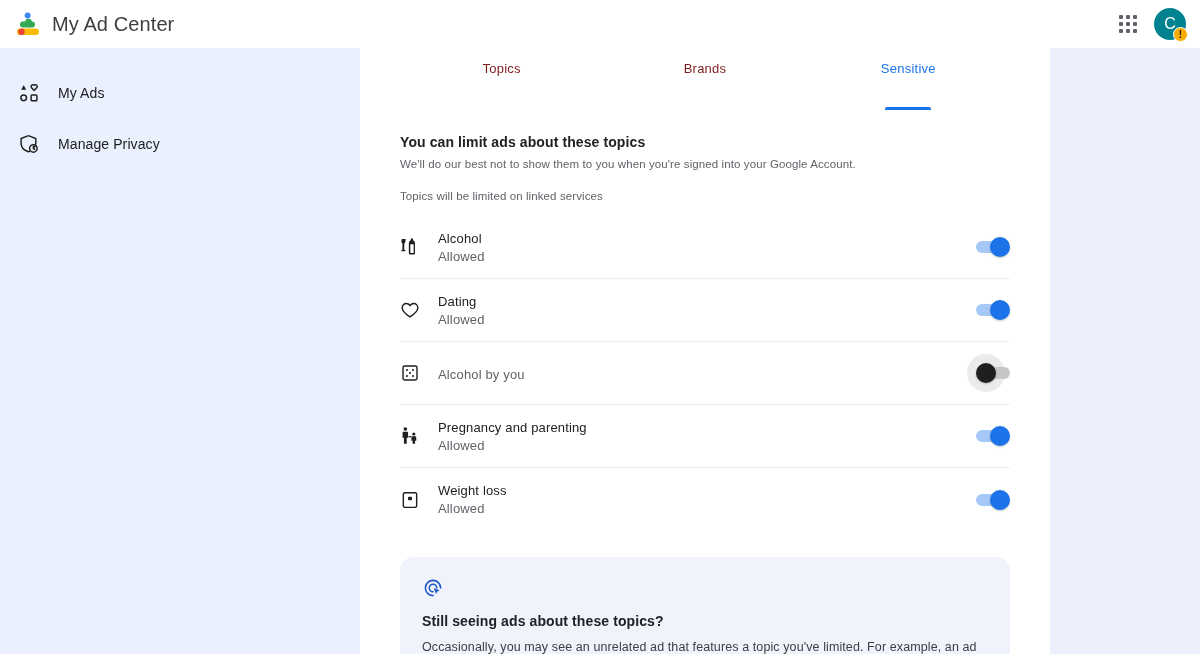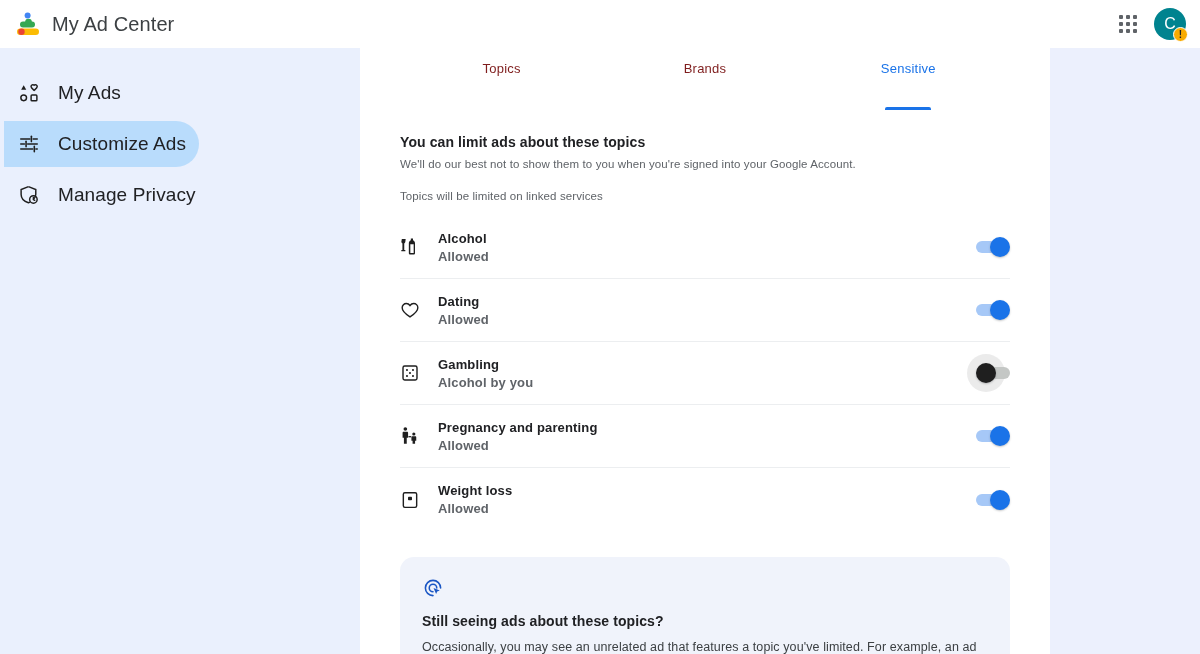--- a/index.html
+++ b/index.html
@@ -137,21 +137,21 @@
     padding: 0 24px 0 14px;
     border-radius: 0 24px 24px 0;
     width: 195px;
     cursor: pointer;
     color: #1f1f1f;
   }
   .nav-item.active {
     background: #b9dcfc;
   }
   .nav-label {
-    font-size: 19px;
+    font-size: 14px;
     letter-spacing: .1px;
     color: #202124;
     white-space: nowrap;
   }
   .nav-icon {
     width: 22px; height: 22px;
     flex: none;
     display: block;
   }
 
@@ -233,21 +233,21 @@
     cursor: pointer;
   }
   .topic-row:last-child { border-bottom: none; }
 
   .topic-icon {
     width: 20px; height: 20px;
     flex: none;
     margin-right: 18px;
     display: block;
   }
-  .topic-text { flex: 1; min-width: 0; font-weight: bold; }
+  .topic-text { flex: 1; min-width: 0; }
   .topic-name {
     font-size: 13px;
     color: #202124;
     letter-spacing: .15px;
   }
   .topic-state {
     margin-top: 3px;
     font-size: 13px;
     color: #5f6368;
     letter-spacing: .15px;
@@ -360,36 +360,20 @@
         <svg viewBox="0 0 24 24" width="22" height="22" fill="none" stroke="#1f1f1f" stroke-width="1.6">
           <path d="M6.2 3.6 L9 8.4 H3.4 Z" fill="#1f1f1f" stroke="none"></path>
           <path d="M17.6 3.4c1.3-1.1 3.4-.2 3.4 1.6 0 1.6-2.1 3-3.4 4.1-1.3-1.1-3.4-2.5-3.4-4.1 0-1.8 2.1-2.7 3.4-1.6z" fill="none"></path>
           <circle cx="6.2" cy="17.3" r="3.1"></circle>
           <rect x="14.3" y="14.2" width="6.3" height="6.3" rx="1"></rect>
         </svg>
       </span>
       <span class="nav-label">My Ads</span>
     </div>
 
-    <div class="nav-item active">
-      <span class="nav-icon">
-        <svg viewBox="0 0 24 24" width="22" height="22" stroke="#1f1f1f" stroke-width="1.7" stroke-linecap="round">
-          <line x1="3" y1="6.5" x2="13" y2="6.5"></line>
-          <line x1="16.5" y1="6.5" x2="21" y2="6.5"></line>
-          <line x1="14.6" y1="3.6" x2="14.6" y2="9.4"></line>
-          <line x1="3" y1="12" x2="7" y2="12"></line>
-          <line x1="10.5" y1="12" x2="21" y2="12"></line>
-          <line x1="8.8" y1="9.1" x2="8.8" y2="14.9"></line>
-          <line x1="3" y1="17.5" x2="16" y2="17.5"></line>
-          <line x1="19.5" y1="17.5" x2="21" y2="17.5"></line>
-          <line x1="17.8" y1="14.6" x2="17.8" y2="20.4"></line>
-        </svg>
-      </span>
-      <span class="nav-label">Customize Ads</span>
-    </div>
 
     <div class="nav-item">
       <span class="nav-icon">
         <svg viewBox="0 0 24 24" width="22" height="22" fill="none" stroke="#1f1f1f" stroke-width="1.6">
           <path d="M11.4 2.8 L19.4 6 v5.2 c0 2.1-1 4-2.4 5.3"></path>
           <path d="M11.4 2.8 L3.4 6 v5.4 c0 4.2 3.4 7.6 8 9.1 .6-.2 1.2-.4 1.8-.7"></path>
           <circle cx="16.8" cy="16.8" r="4.1"></circle>
           <path d="M16.8 14.8 v2.1 l1.4 .9" stroke-linecap="round"></path>
         </svg>
       </span>
@@ -457,21 +441,20 @@
             <svg viewBox="0 0 24 24" width="20" height="20" fill="none" stroke="#1f1f1f" stroke-width="1.7">
               <rect x="3.6" y="3.6" width="16.8" height="16.8" rx="2"></rect>
               <circle cx="8.4" cy="8.4" r="1.25" fill="#1f1f1f" stroke="none"></circle>
               <circle cx="15.6" cy="8.4" r="1.25" fill="#1f1f1f" stroke="none"></circle>
               <circle cx="12" cy="12" r="1.25" fill="#1f1f1f" stroke="none"></circle>
               <circle cx="8.4" cy="15.6" r="1.25" fill="#1f1f1f" stroke="none"></circle>
               <circle cx="15.6" cy="15.6" r="1.25" fill="#1f1f1f" stroke="none"></circle>
             </svg>
           </span>
           <div class="topic-text">
-            <div class="topic-name">Gambling</div>
             <div class="topic-state">Alcohol by you</div>
           </div>
           <div class="switch off">
             <span class="ripple"></span>
             <span class="track"></span>
             <span class="knob"></span>
           </div>
         </div>
 
         <div class="topic-row">

